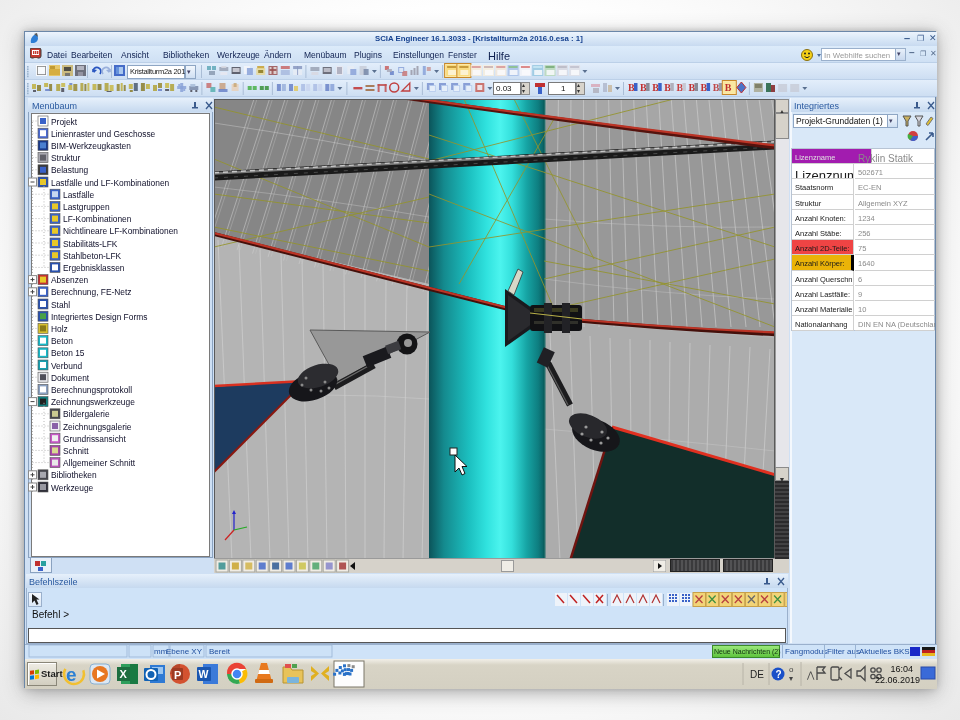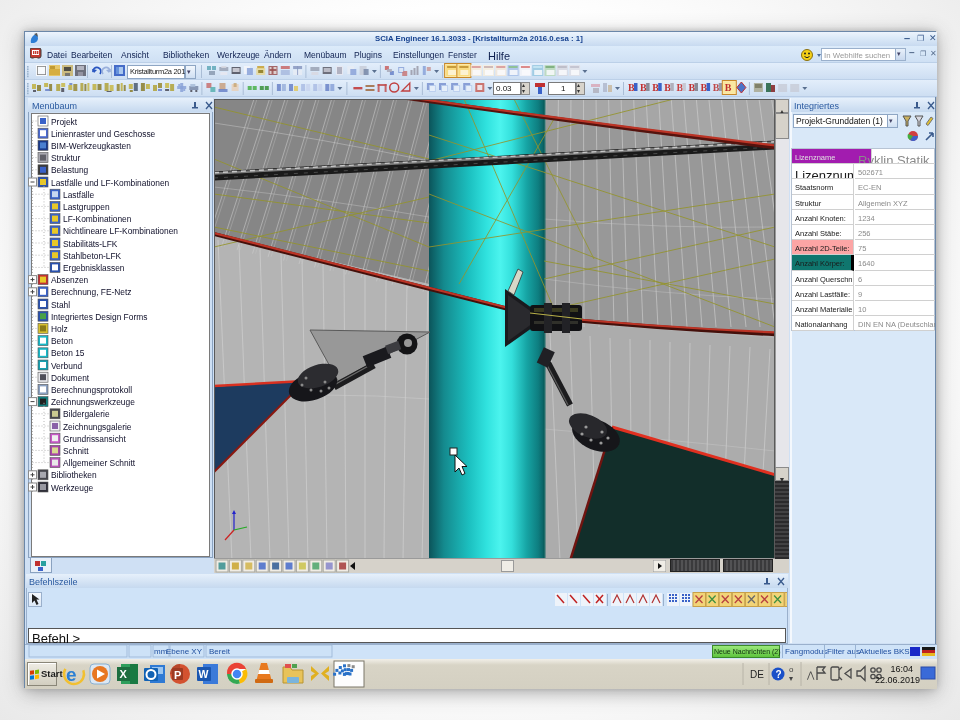--- a/index.html
+++ b/index.html
@@ -724,34 +724,34 @@
       <path d="M24,10 l5,-7 l2,1.5 l-5,7 z" fill="#e0c030" stroke="#777"></path>
     </svg>
 <svg style="position:absolute;left:881px;top:97px" width="30" height="14">
       <circle cx="7" cy="7" r="5" fill="#d04040"></circle>
       <path d="M7,7 L12,7 A5,5 0 0 1 4,11 Z" fill="#4060c8"></path>
       <path d="M7,7 L4,11 A5,5 0 0 1 2,5 Z" fill="#40b040"></path>
       <path d="M20,11 L27,4 M27,4 l-4,0 m4,0 l0,4" stroke="#3a5a8c" stroke-width="1.6" fill="none"></path>
     </svg>
 <div style="position:absolute;left:766px;top:116px;width:144px;height:183px;background:#fff;border:1px solid #b8c4d4">
       <div style="position:absolute;left:0;top:0px;width:80px;height:15.2px;background:#a21caf;border-bottom:1px solid #d0d0d0;border-right:1px solid #d0d0d0;font-size:7.5px;color:#e0e0e0;padding:4px 0 0 3px;white-space:nowrap;overflow:hidden">Lizenzname</div>
-      <div style="position:absolute;left:63px;top:0px;width:80px;height:15.2px;border-bottom:1px solid #d0d0d0;font-size:13px;color:#8a8a8a;padding:4px 0 0 3px;white-space:nowrap;overflow:hidden">Ryklin Statik</div>
+      <div style="position:absolute;left:63px;top:0px;width:80px;height:15.2px;border-bottom:1px solid #d0d0d0;font-size:10px;color:#8a8a8a;padding:4px 0 0 3px;white-space:nowrap;overflow:hidden">Ryklin Statik</div>
       <div style="position:absolute;left:0;top:15.2px;width:62px;height:15.2px;background:#fff;border-bottom:1px solid #d0d0d0;border-right:1px solid #d0d0d0;font-size:13px;color:#1a1a1a;padding:4px 0 0 3px;white-space:nowrap;overflow:hidden">Lizenznummer</div>
       <div style="position:absolute;left:63px;top:15.2px;width:80px;height:15.2px;border-bottom:1px solid #d0d0d0;font-size:7.5px;color:#8a8a8a;padding:4px 0 0 3px;white-space:nowrap;overflow:hidden">502671</div>
       <div style="position:absolute;left:0;top:30.4px;width:62px;height:15.2px;background:#fff;border-bottom:1px solid #d0d0d0;border-right:1px solid #d0d0d0;font-size:7.5px;color:#1a1a1a;padding:4px 0 0 3px;white-space:nowrap;overflow:hidden">Staatsnorm</div>
       <div style="position:absolute;left:63px;top:30.4px;width:80px;height:15.2px;border-bottom:1px solid #d0d0d0;font-size:7.5px;color:#8a8a8a;padding:4px 0 0 3px;white-space:nowrap;overflow:hidden">EC-EN</div>
       <div style="position:absolute;left:0;top:45.599999999999994px;width:62px;height:15.2px;background:#fff;border-bottom:1px solid #d0d0d0;border-right:1px solid #d0d0d0;font-size:7.5px;color:#1a1a1a;padding:4px 0 0 3px;white-space:nowrap;overflow:hidden">Struktur</div>
       <div style="position:absolute;left:63px;top:45.599999999999994px;width:80px;height:15.2px;border-bottom:1px solid #d0d0d0;font-size:7.5px;color:#8a8a8a;padding:4px 0 0 3px;white-space:nowrap;overflow:hidden">Allgemein XYZ</div>
       <div style="position:absolute;left:0;top:60.8px;width:62px;height:15.2px;background:#fff;border-bottom:1px solid #d0d0d0;border-right:1px solid #d0d0d0;font-size:7.5px;color:#1a1a1a;padding:4px 0 0 3px;white-space:nowrap;overflow:hidden">Anzahl Knoten:</div>
       <div style="position:absolute;left:63px;top:60.8px;width:80px;height:15.2px;border-bottom:1px solid #d0d0d0;font-size:7.5px;color:#8a8a8a;padding:4px 0 0 3px;white-space:nowrap;overflow:hidden">1234</div>
       <div style="position:absolute;left:0;top:76.0px;width:62px;height:15.2px;background:#fff;border-bottom:1px solid #d0d0d0;border-right:1px solid #d0d0d0;font-size:7.5px;color:#1a1a1a;padding:4px 0 0 3px;white-space:nowrap;overflow:hidden">Anzahl Stäbe:</div>
       <div style="position:absolute;left:63px;top:76.0px;width:80px;height:15.2px;border-bottom:1px solid #d0d0d0;font-size:7.5px;color:#8a8a8a;padding:4px 0 0 3px;white-space:nowrap;overflow:hidden">256</div>
-      <div style="position:absolute;left:0;top:91.2px;width:62px;height:15.2px;background:#fca5a5;border-bottom:1px solid #d0d0d0;border-right:1px solid #d0d0d0;font-size:7.5px;color:#1a1a1a;padding:4px 0 0 3px;white-space:nowrap;overflow:hidden">Anzahl 2D-Teile:</div>
+      <div style="position:absolute;left:0;top:91.2px;width:62px;height:15.2px;background:#ef4444;border-bottom:1px solid #d0d0d0;border-right:1px solid #d0d0d0;font-size:7.5px;color:#1a1a1a;padding:4px 0 0 3px;white-space:nowrap;overflow:hidden">Anzahl 2D-Teile:</div>
       <div style="position:absolute;left:63px;top:91.2px;width:80px;height:15.2px;border-bottom:1px solid #d0d0d0;font-size:7.5px;color:#8a8a8a;padding:4px 0 0 3px;white-space:nowrap;overflow:hidden">75</div>
-      <div style="position:absolute;left:0;top:106.4px;width:62px;height:15.2px;background:#0f766e;border-bottom:1px solid #d0d0d0;border-right:3px solid #000000;font-size:7.5px;color:#1a1a1a;padding:4px 0 0 3px;white-space:nowrap;overflow:hidden">Anzahl Körper:</div>
+      <div style="position:absolute;left:0;top:106.4px;width:62px;height:15.2px;background:#eab308;border-bottom:1px solid #d0d0d0;border-right:3px solid #000000;font-size:7.5px;color:#1a1a1a;padding:4px 0 0 3px;white-space:nowrap;overflow:hidden">Anzahl Körper:</div>
       <div style="position:absolute;left:63px;top:106.4px;width:80px;height:15.2px;border-bottom:1px solid #d0d0d0;font-size:7.5px;color:#8a8a8a;padding:4px 0 0 3px;white-space:nowrap;overflow:hidden">1640</div>
       <div style="position:absolute;left:0;top:121.60000000000001px;width:62px;height:15.2px;background:#fff;border-bottom:1px solid #d0d0d0;border-right:1px solid #d0d0d0;font-size:7.5px;color:#1a1a1a;padding:4px 0 0 3px;white-space:nowrap;overflow:hidden">Anzahl Querschnit...</div>
       <div style="position:absolute;left:63px;top:121.60000000000001px;width:80px;height:15.2px;border-bottom:1px solid #d0d0d0;font-size:7.5px;color:#8a8a8a;padding:4px 0 0 3px;white-space:nowrap;overflow:hidden">6</div>
       <div style="position:absolute;left:0;top:136.8px;width:62px;height:15.2px;background:#fff;border-bottom:1px solid #d0d0d0;border-right:1px solid #d0d0d0;font-size:7.5px;color:#1a1a1a;padding:4px 0 0 3px;white-space:nowrap;overflow:hidden">Anzahl Lastfälle:</div>
       <div style="position:absolute;left:63px;top:136.8px;width:80px;height:15.2px;border-bottom:1px solid #d0d0d0;font-size:7.5px;color:#8a8a8a;padding:4px 0 0 3px;white-space:nowrap;overflow:hidden">9</div>
       <div style="position:absolute;left:0;top:152.0px;width:62px;height:15.2px;background:#fff;border-bottom:1px solid #d0d0d0;border-right:1px solid #d0d0d0;font-size:7.5px;color:#1a1a1a;padding:4px 0 0 3px;white-space:nowrap;overflow:hidden">Anzahl Materialien:</div>
       <div style="position:absolute;left:63px;top:152.0px;width:80px;height:15.2px;border-bottom:1px solid #d0d0d0;font-size:7.5px;color:#8a8a8a;padding:4px 0 0 3px;white-space:nowrap;overflow:hidden">10</div>
       <div style="position:absolute;left:0;top:167.2px;width:62px;height:15.2px;background:#fff;border-bottom:1px solid #d0d0d0;border-right:1px solid #d0d0d0;font-size:7.5px;color:#1a1a1a;padding:4px 0 0 3px;white-space:nowrap;overflow:hidden">Nationalanhang</div>
       <div style="position:absolute;left:63px;top:167.2px;width:80px;height:15.2px;border-bottom:1px solid #d0d0d0;font-size:7.5px;color:#8a8a8a;padding:4px 0 0 3px;white-space:nowrap;overflow:hidden">DIN EN NA (Deutschland)</div>
     </div>
@@ -818,21 +818,21 @@
       <rect x="190.39999999999998" y="0.5" width="12.5" height="14" fill="#f2d478" stroke="#c8a048"></rect>
       <path d="M192.89999999999998,3.5 L199.89999999999998,11 M199.89999999999998,3.5 L192.89999999999998,11" stroke="#6a6a6a" stroke-width="1.3"></path>
       <rect x="203.49999999999997" y="0.5" width="12.5" height="14" fill="#f2d478" stroke="#c8a048"></rect>
       <path d="M205.99999999999997,3.5 L212.99999999999997,11 M212.99999999999997,3.5 L205.99999999999997,11" stroke="#b84040" stroke-width="1.3"></path>
       <rect x="216.59999999999997" y="0.5" width="12.5" height="14" fill="#f2d478" stroke="#c8a048"></rect>
       <path d="M219.09999999999997,3.5 L226.09999999999997,11 M226.09999999999997,3.5 L219.09999999999997,11" stroke="#409040" stroke-width="1.3"></path>
       <rect x="229.69999999999996" y="0.5" width="12.5" height="14" fill="#f2d478" stroke="#c8a048"></rect>
       <path d="M232.19999999999996,3.5 L239.19999999999996,11 M239.19999999999996,3.5 L232.19999999999996,11" stroke="#6a6a6a" stroke-width="1.3"></path>
     </svg>
 <div style="position:absolute;left:3px;top:596px;width:758px;height:15px;background:#fff;border:1px solid #555"></div>
-<div style="position:absolute;left:7px;top:599px;white-space:nowrap;font-size:13px;color:#111">Befehl &gt;</div>
+<div style="position:absolute;left:7px;top:577px;white-space:nowrap;font-size:10px;color:#111">Befehl &gt;</div>
 <div style="position:absolute;left:0px;top:612px;width:912px;height:15px;background:#cfe3f8;border-top:1px solid #9ab0cc"></div>
 <svg style="position:absolute;left:0px;top:612px" width="912" height="15">
       <rect x="4" y="1" width="98" height="12" fill="#cde2f7" stroke="#9ab4d4" stroke-width="0.8"></rect>
       <rect x="104" y="1" width="22" height="12" fill="#cde2f7" stroke="#9ab4d4" stroke-width="0.8"></rect>
       <rect x="128" y="1" width="16" height="12" fill="#cde2f7" stroke="#9ab4d4" stroke-width="0.8"></rect>
       <rect x="145" y="1" width="34" height="12" fill="#cde2f7" stroke="#9ab4d4" stroke-width="0.8"></rect>
       <rect x="181" y="1" width="126" height="12" fill="#cde2f7" stroke="#9ab4d4" stroke-width="0.8"></rect>
     </svg>
 <div style="position:absolute;left:129px;top:615px;white-space:nowrap;font-size:8px;color:#1f4e9e">mm</div>
 <div style="position:absolute;left:141px;top:615px;white-space:nowrap;font-size:8px;color:#1f4e9e">Ebene XY</div>

